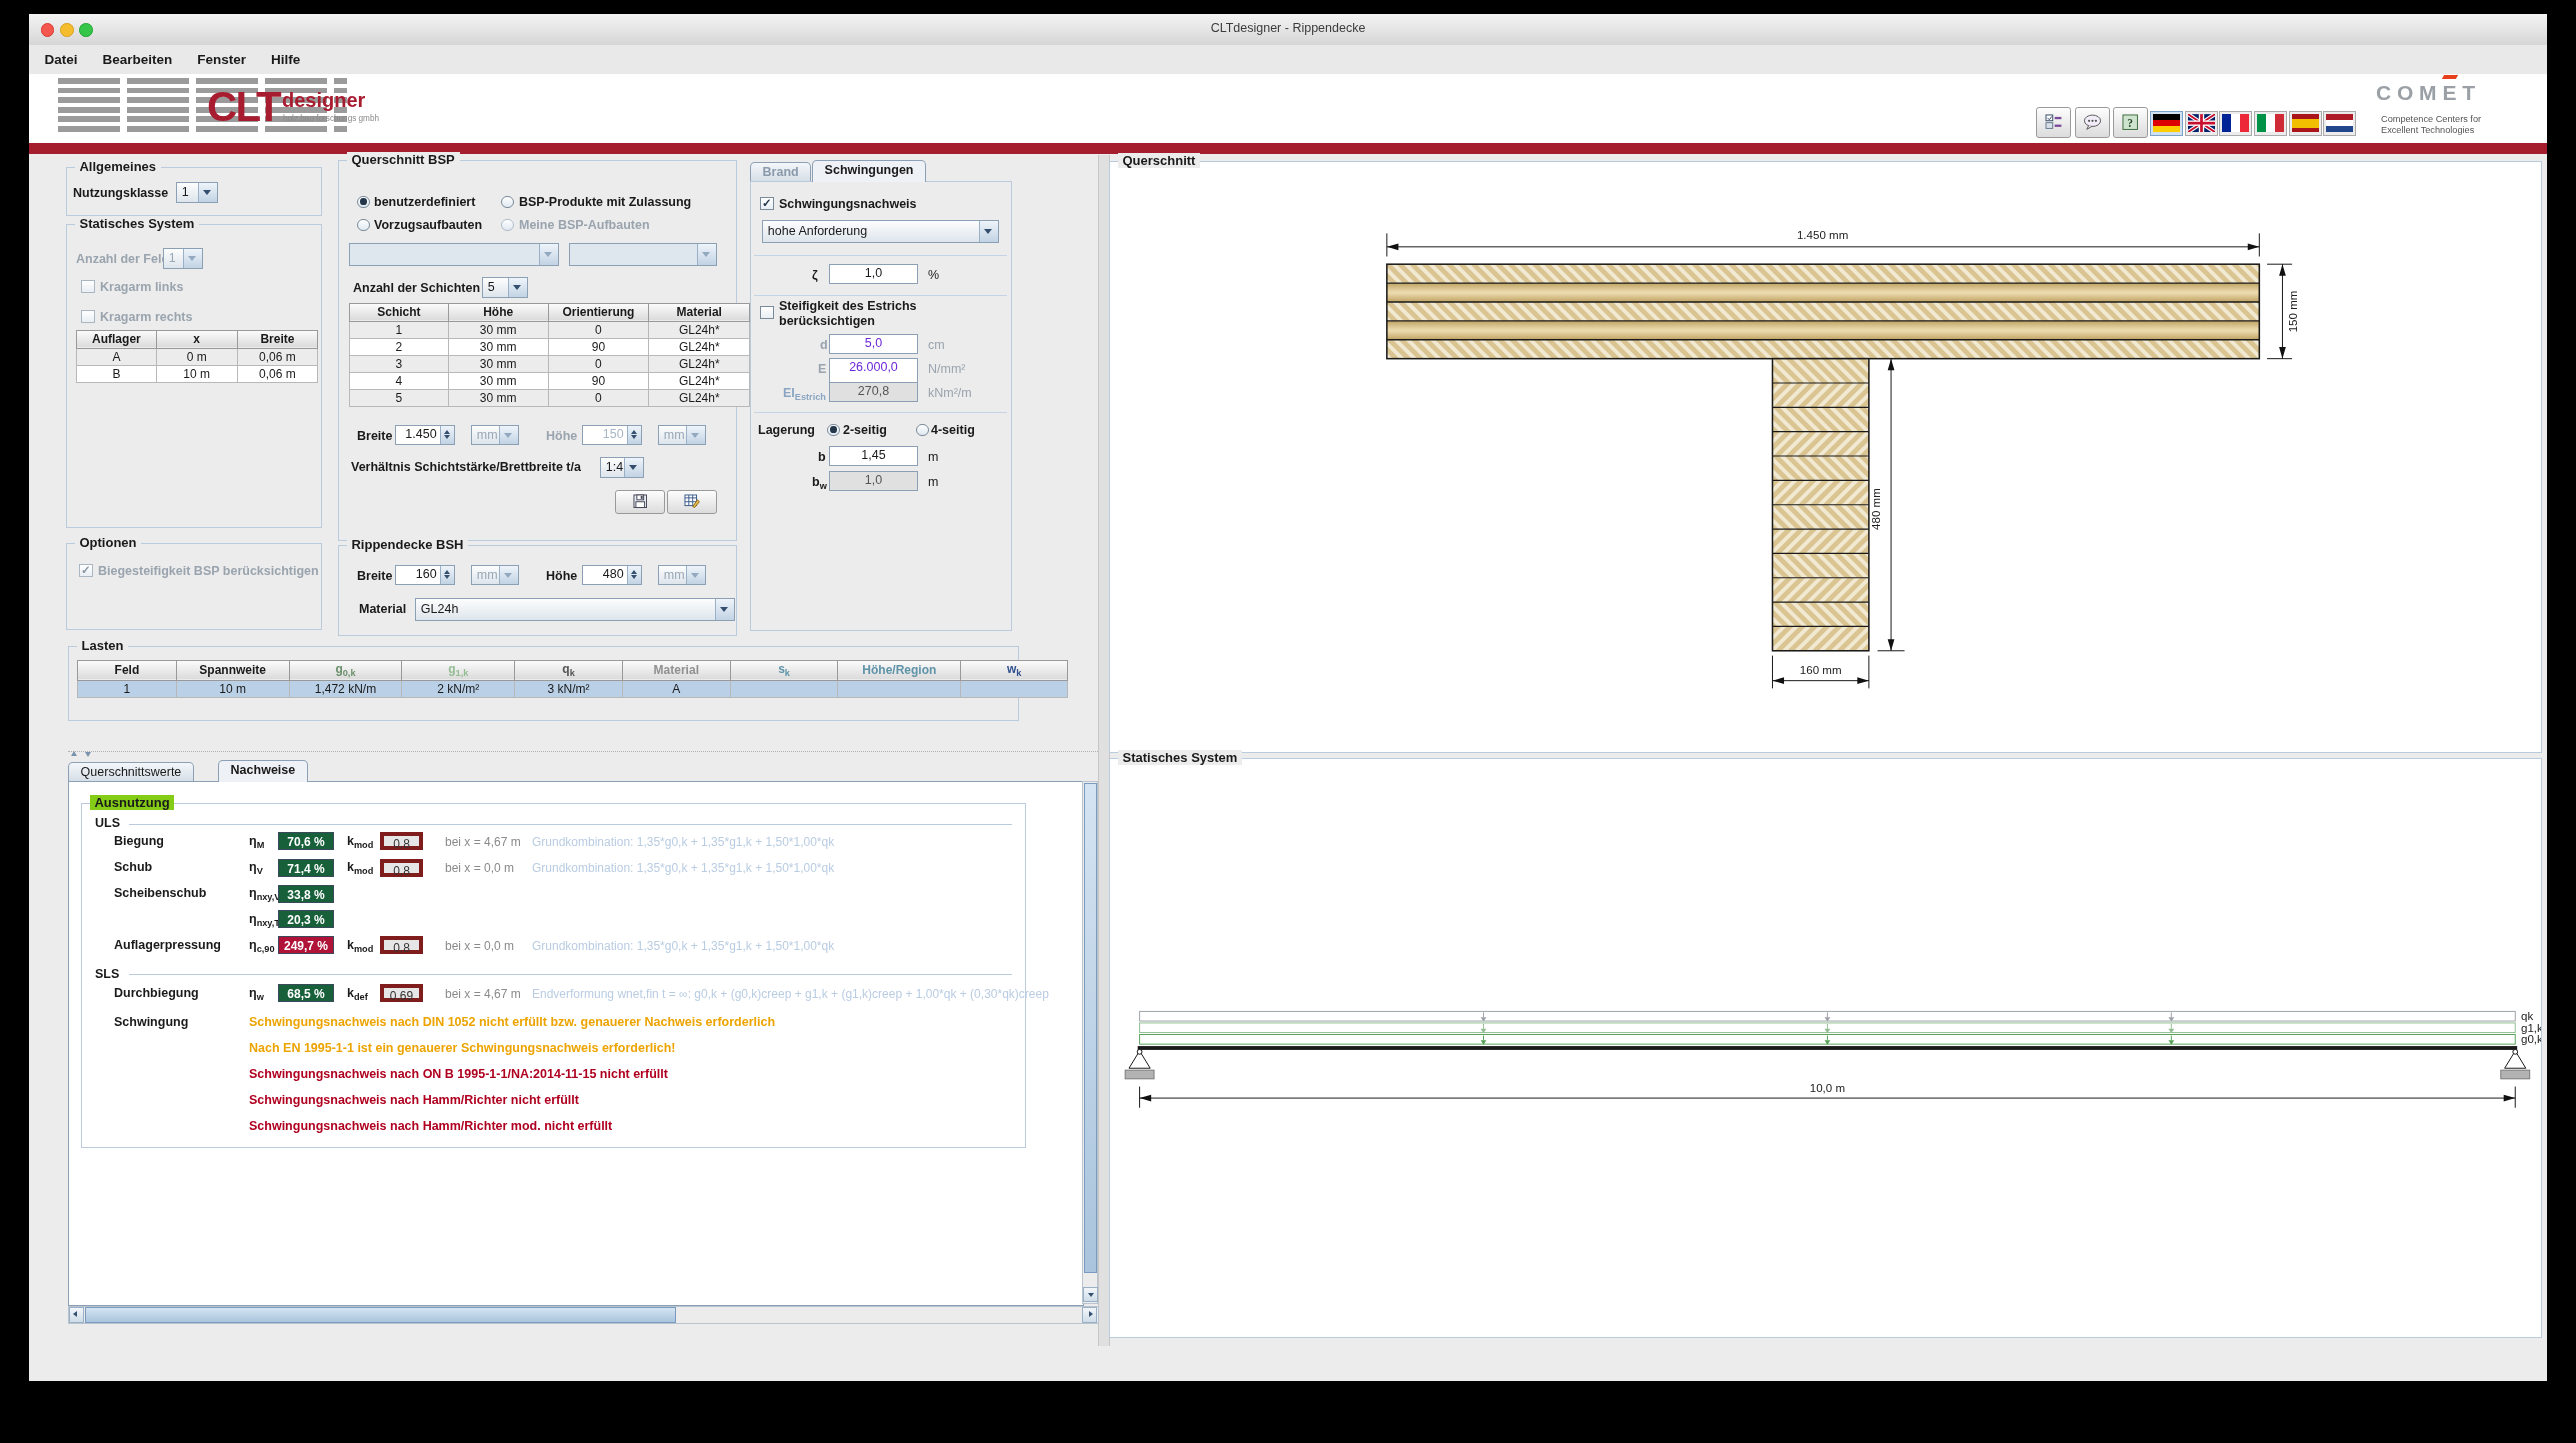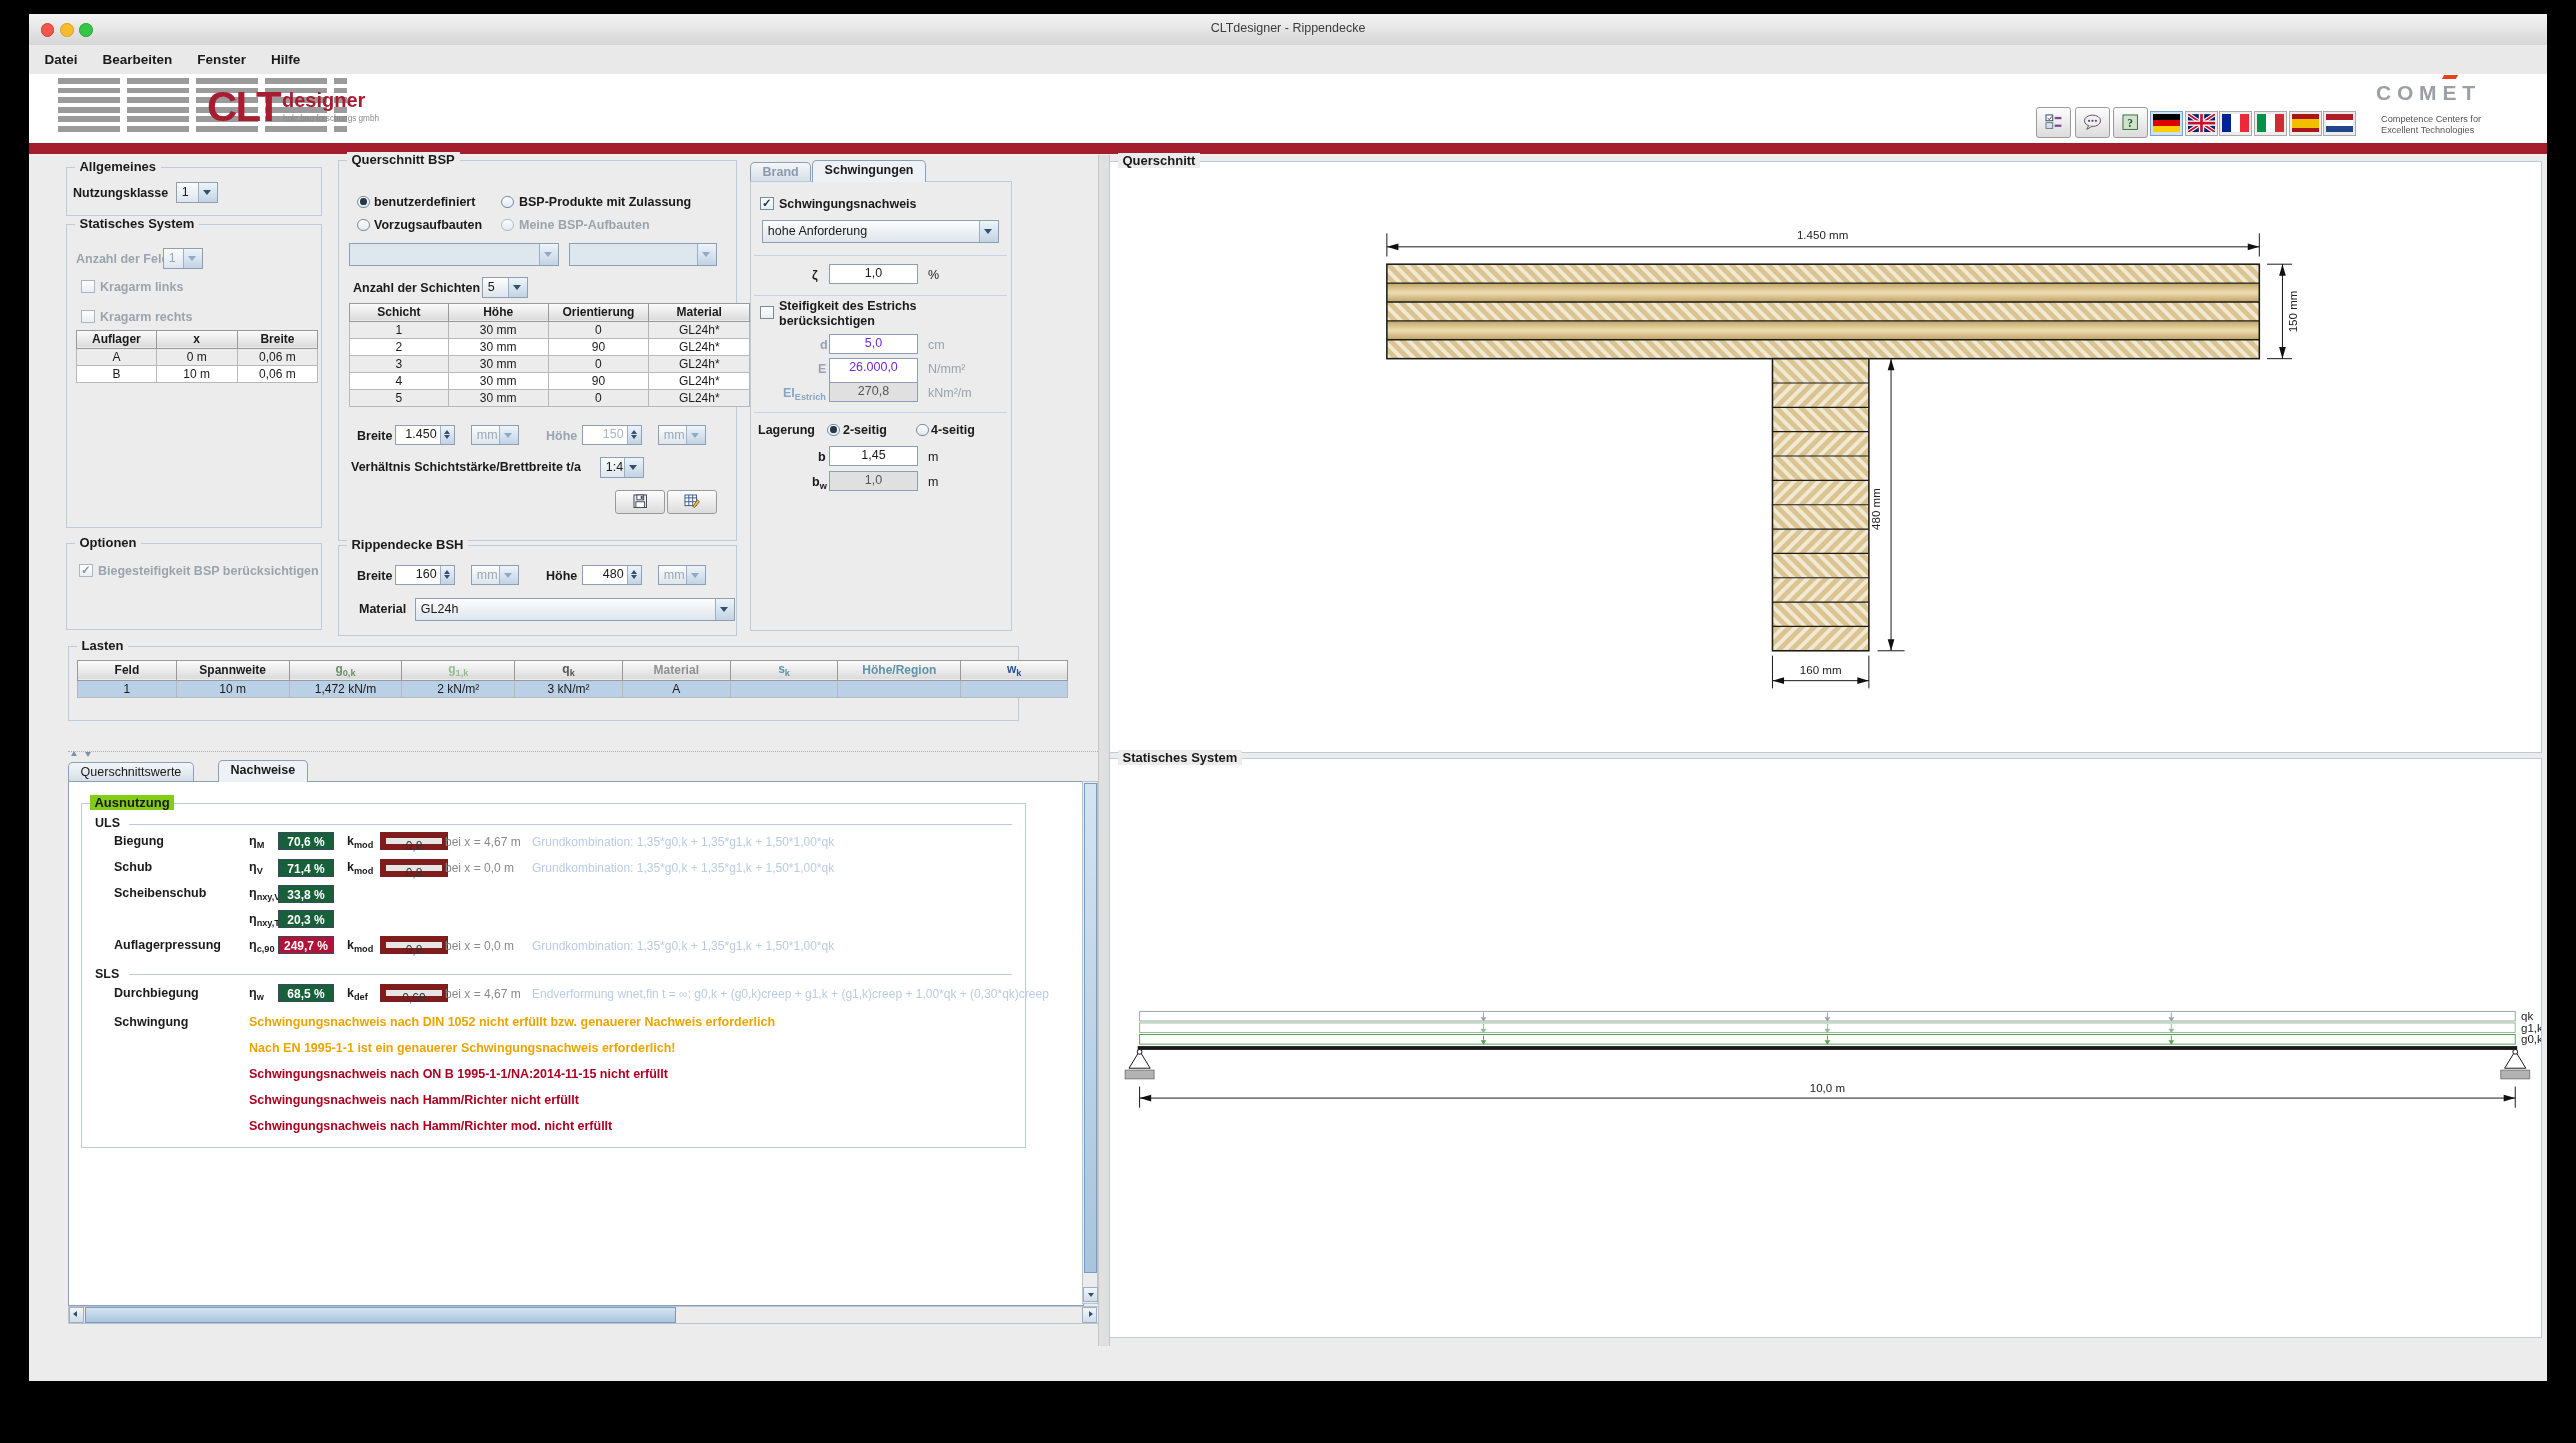--- a/index.html
+++ b/index.html
@@ -83,22 +83,22 @@
   
   .tab{position:absolute;border:1px solid #8ca0b5;border-bottom:none;border-radius:4.8px 4.8px 0 0;
     background:linear-gradient(#f4f7fa,#d4dde6);padding:2.9px 11.6px 0 11.6px;font-size:12.5px;height:20px;box-sizing:border-box;white-space:nowrap;}
   .tab.active{background:#eef2f6;font-weight:bold;height:22px;z-index:3;}
   .tab.inactive1{color:#8a9aaa;font-weight:bold;}
   
   .bdg{position:absolute;width:56px;height:18.3px;line-height:18.3px;text-align:center;color:#fff;
     font-weight:bold;font-size:12px;border:1px solid #3a4a5a;box-sizing:border-box;}
   .bdg.g{background:#17603a;}
   .bdg.r{background:#b01238;}
-  .kbx{position:absolute;width:68px;height:18.3px;line-height:17.4px;text-align:center;font-size:12px;
-    border:6px solid #7f1d1d;background:#e6e6e6;color:#333;box-sizing:border-box;}
+  .kbx{position:absolute;width:43px;height:18.3px;line-height:17.4px;text-align:center;font-size:12px;
+    border:4px solid #7f1d1d;background:#e6e6e6;color:#333;box-sizing:border-box;}
   .bei{position:absolute;font-size:12px;color:#8a8a8a;white-space:nowrap;text-align:right;}
   .cmb{position:absolute;font-size:12px;color:#b9cce2;white-space:nowrap;}
   .wrn{position:absolute;font-size:12.5px;font-weight:bold;white-space:nowrap;}
   .wrn.o{color:#eda400;}
   .wrn.rd{color:#b00020;}
   .secline{position:absolute;border-top:1px solid #b9cbdd;}
   
   .sbtrack{position:absolute;background:#ececec;border:1px solid #b9c4ce;box-sizing:border-box;}
   .sbthumb{position:absolute;background:linear-gradient(#d5e4f2,#a9c4dc);border:1px solid #7a9ac0;box-sizing:border-box;}
   .sbbtn{position:absolute;width:15.4px;height:15.4px;border:1px solid #9ab0c6;background:linear-gradient(#f2f6fa,#cfdce8);box-sizing:border-box;}

